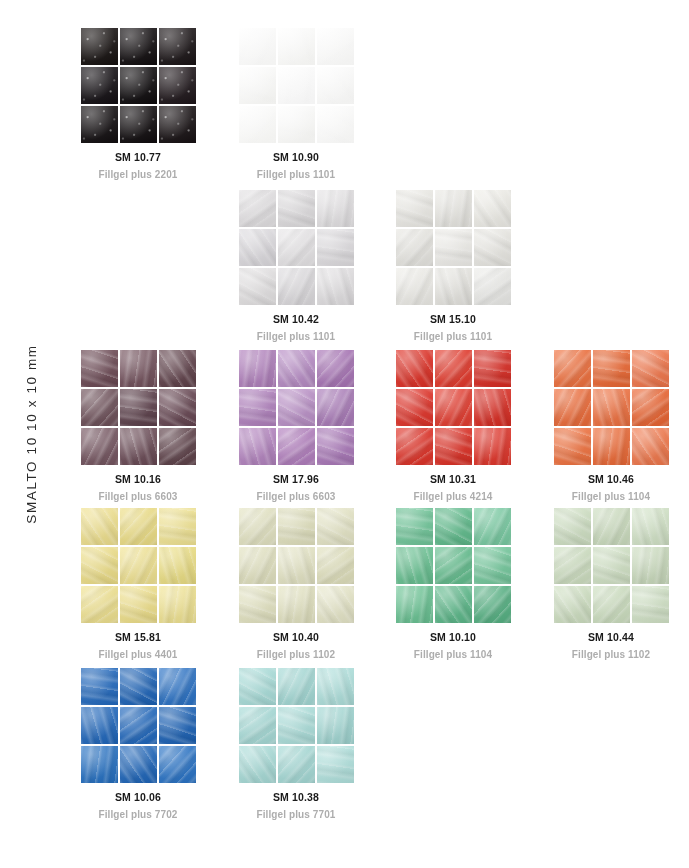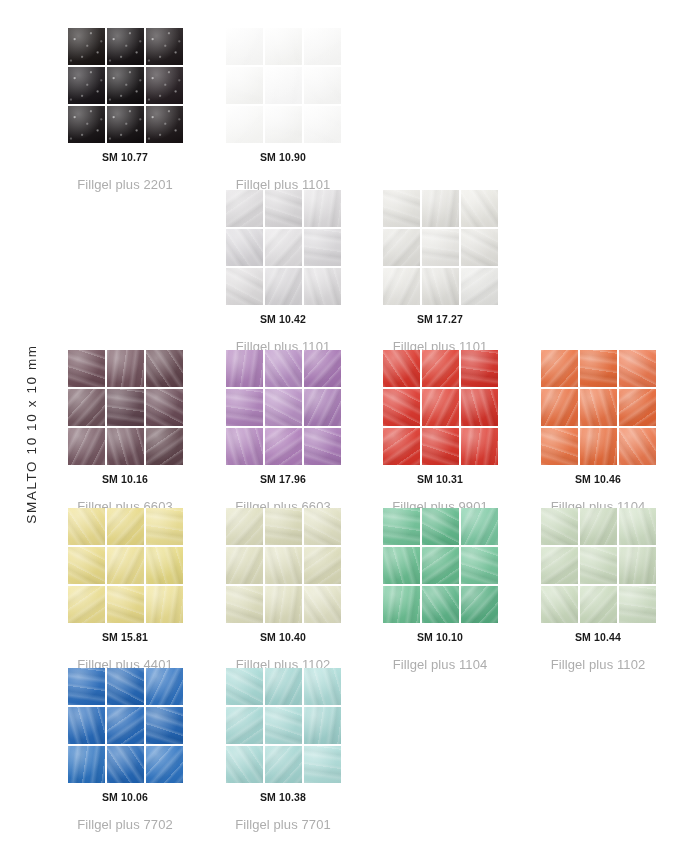--- a/index.html
+++ b/index.html
@@ -29,21 +29,21 @@
     white-space: nowrap;
     font-size: 13.5px;
     letter-spacing: 1.6px;
     color: #2b2b2b;
     font-weight: 400;
   }
 
   
   #catalog {
     position: absolute;
-    left: 49px; top: 0px;
+    left: 62px; top: 0px;
     width: 627px; height: 868px;
   }
   .swatch-row {
     position: absolute;
     left: 0; width: 627px;
     height: 158px;
   }
   .swatch-cell {
     position: absolute;
     top: 0;
@@ -115,26 +115,26 @@
   .swatch-code {
     display: block;
     font-size: 10.5px;
     font-weight: bold;
     color: #1a1a1a;
     letter-spacing: 0.15px;
     line-height: 13px;
   }
   .swatch-grout {
     display: block;
-    font-size: 13px;
-    font-weight: 400;
+    font-size: 10px;
+    font-weight: 700;
     color: #adadad;
     letter-spacing: 0.1px;
     line-height: 13px;
-    margin-top: 14px;
+    margin-top: 4px;
   }
 </style>
 </head>
 <body>
 
 <div id="side-label">
   <span class="vtext">SMALTO 10   10 x 10 mm</span>
 </div>
 
 <div id="catalog">
@@ -198,21 +198,21 @@
           <div class="tile" style="background-color: rgb(234, 233, 228); --ang: 98deg; --tex: 0.85;"></div>
           <div class="tile" style="background-color: rgb(240, 239, 233); --ang: 56deg; --tex: 0.85;"></div>
           <div class="tile" style="background-color: rgb(233, 232, 227); --ang: 132deg; --tex: 0.85;"></div>
           <div class="tile" style="background-color: rgb(241, 240, 236); --ang: 8deg; --tex: 0.85;"></div>
           <div class="tile" style="background-color: rgb(235, 234, 229); --ang: 28deg; --tex: 0.85;"></div>
           <div class="tile" style="background-color: rgb(239, 238, 233); --ang: 116deg; --tex: 0.85;"></div>
           <div class="tile" style="background-color: rgb(232, 231, 226); --ang: 74deg; --tex: 0.85;"></div>
           <div class="tile" style="background-color: rgb(237, 237, 234); --ang: 145deg; --tex: 0.85;"></div>
         </div>
         <div class="swatch-caption">
-          <span class="swatch-code">SM 17.27</span>
+          <span class="swatch-code">SM 15.10</span>
           <span class="swatch-grout">Fillgel plus 1101</span>
         </div>
       </div>
     </div>
     <div class="swatch-row" style="top: 350px;">
       <div class="swatch-cell" style="left: 11px;">
         <div class="tile-grid">
           <div class="tile" style="background-color: rgb(107, 72, 83); --ang: 18deg; --tex: 0.85;"></div>
           <div class="tile" style="background-color: rgb(114, 80, 91); --ang: 98deg; --tex: 0.85;"></div>
           <div class="tile" style="background-color: rgb(95, 64, 73); --ang: 56deg; --tex: 0.85;"></div>
@@ -252,21 +252,21 @@
           <div class="tile" style="background-color: rgb(217, 42, 33); --ang: 8deg; --tex: 0.85;"></div>
           <div class="tile" style="background-color: rgb(225, 50, 40); --ang: 28deg; --tex: 0.85;"></div>
           <div class="tile" style="background-color: rgb(229, 59, 46); --ang: 116deg; --tex: 0.85;"></div>
           <div class="tile" style="background-color: rgb(218, 44, 34); --ang: 74deg; --tex: 0.85;"></div>
           <div class="tile" style="background-color: rgb(224, 49, 38); --ang: 145deg; --tex: 0.85;"></div>
           <div class="tile" style="background-color: rgb(221, 46, 35); --ang: 18deg; --tex: 0.85;"></div>
           <div class="tile" style="background-color: rgb(226, 52, 41); --ang: 98deg; --tex: 0.85;"></div>
         </div>
         <div class="swatch-caption">
           <span class="swatch-code">SM 10.31</span>
-          <span class="swatch-grout">Fillgel plus 9901</span>
+          <span class="swatch-grout">Fillgel plus 4214</span>
         </div>
       </div>
       <div class="swatch-cell" style="left: 484px;">
         <div class="tile-grid">
           <div class="tile" style="background-color: rgb(240, 112, 61); --ang: 132deg; --tex: 0.85;"></div>
           <div class="tile" style="background-color: rgb(236, 103, 50); --ang: 8deg; --tex: 0.85;"></div>
           <div class="tile" style="background-color: rgb(242, 118, 74); --ang: 28deg; --tex: 0.85;"></div>
           <div class="tile" style="background-color: rgb(238, 107, 56); --ang: 116deg; --tex: 0.85;"></div>
           <div class="tile" style="background-color: rgb(240, 113, 64); --ang: 74deg; --tex: 0.85;"></div>
           <div class="tile" style="background-color: rgb(235, 100, 49); --ang: 145deg; --tex: 0.85;"></div>

